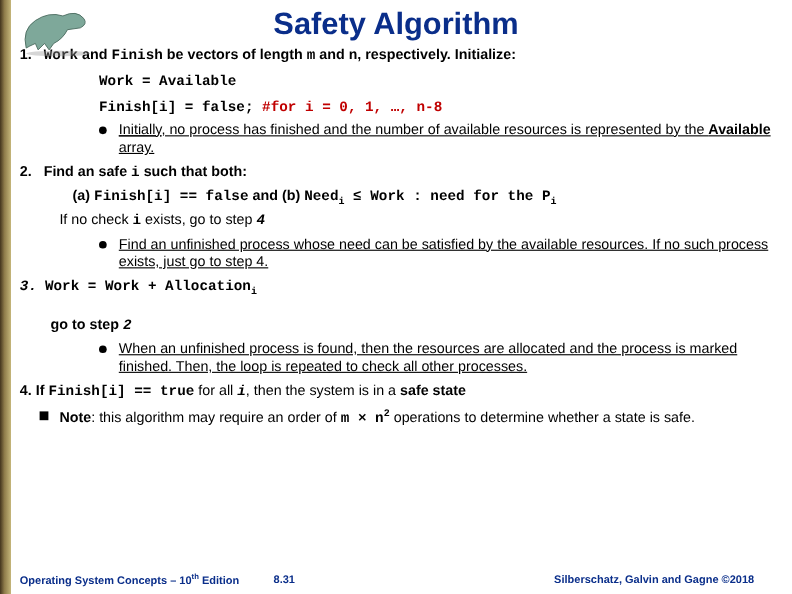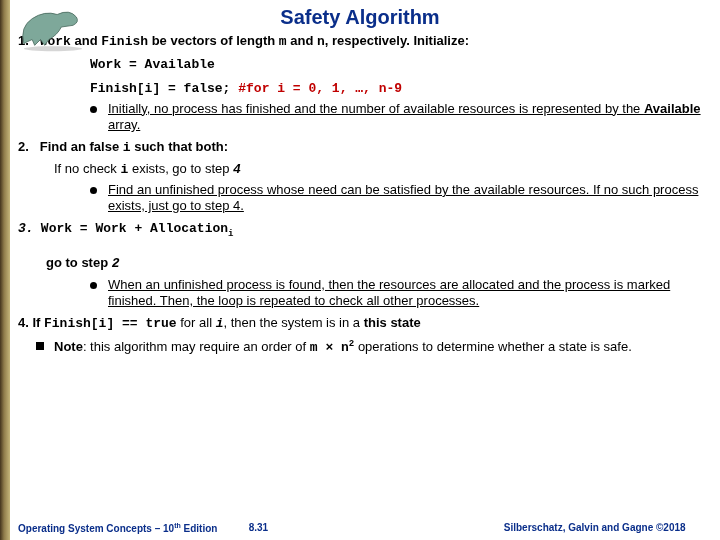--- a/index.html
+++ b/index.html
@@ -24,21 +24,21 @@
   .dino {
     position: absolute;
     left: 8px;
     top: 2px;
     width: 90px;
     height: 50px;
   }
   .title {
     text-align: center;
     color: #0a2e8a;
-    font-size: 20px;
+    font-size: 28px;
     font-weight: bold;
     padding-top: 6px;
     margin-bottom: 4px;
   }
   .content {
     margin-left: 18px;
     margin-right: 10px;
     line-height: 1.25;
     color: #000;
   }
@@ -107,49 +107,52 @@
 
 <div class="content">
 
   <div class="step">
     <b>1.</b>&nbsp;&nbsp;
     <b><span></span></b><span class="mono">Work</span><b><span> and </span></b><span class="mono">Finish</span><b><span> be vectors of length </span></b><span class="mono">m</span><b><span> and </span></b><span class="mono">n</span><b><span>, respectively.  Initialize:</span></b>
     <div class="indent1" style="margin-top:6px;">
       <span class="mono">Work = Available</span>
     </div>
     <div class="indent1" style="margin-top:6px;">
-      <span class="mono">Finish[i] = false;</span><span class="mono comment"> #for i = 0, 1, …, n-9</span>
+      <span class="mono">Finish[i] = false;</span><span class="mono comment"> #for i = 0, 1, …, n-8</span>
     </div>
     <div class="indent-bullet bullet">
       <u>Initially</u><span>, no process has finished and the number of available resources is represented by the </span><b>Available</b><span> array.</span>
     </div>
   </div>
 
   <div class="step">
     <b>2.</b>&nbsp;&nbsp;
-    <b><span>Find an false </span></b><span class="mono">i</span><b><span> such that both:</span></b>
+    <b><span>Find an safe </span></b><span class="mono">i</span><b><span> such that both:</span></b>
+    <div style="margin-left:48px; margin-top:4px;">
+      <b>(a) </b><span class="mono">Finish[i] == false</span><b> and </b><b>(b) </b><span class="mono"><span>Need</span><span class="sub">i</span><span> ≤ Work</span></span><span class="mono"><span>   : need for the P</span><span class="sub">i</span></span>
+    </div>
     <div style="margin-left:36px; margin-top:4px;">
       <span>If no check </span><span class="mono">i</span><span> exists, go to step </span><i class="mono">4</i>
     </div>
     <div class="indent-bullet bullet">
       <span>Find an unfinished process whose need can be satisfied by the available resources. If no such process exists, just go to step 4.</span>
     </div>
   </div>
 
   <div class="step">
     <i class="mono">3.</i>&nbsp;&nbsp;<span class="mono"><span>Work = Work + Allocation</span><span class="sub">i</span></span><br>
     <br>
     <span style="margin-left:28px;"><b>go to step </b><i class="mono">2</i></span>
     <div class="indent-bullet bullet">
       <span>When an unfinished process is found, then the resources are allocated and the process is marked finished. Then, the loop is repeated to check all other processes.</span>
     </div>
   </div>
 
   <div class="step">
-    <b>4.</b><b> If </b><span class="mono">Finish[i] == true</span><span>  for all </span><i class="mono">i</i><span>, then the system is in a </span><b>this state</b>
+    <b>4.</b><b> If </b><span class="mono">Finish[i] == true</span><span>  for all </span><i class="mono">i</i><span>, then the system is in a </span><b>safe state</b>
   </div>
 
   <div class="note-row sq-bullet">
     <b>Note</b><span>: this algorithm may require an order of </span><span class="mono">m</span><span class="mono"> × </span><span class="mono">n</span><span class="mono sup">2</span><span> operations to determine whether a state is safe.</span>
   </div>
 
 </div>
 
 <div class="footer">
   <div class="left">

